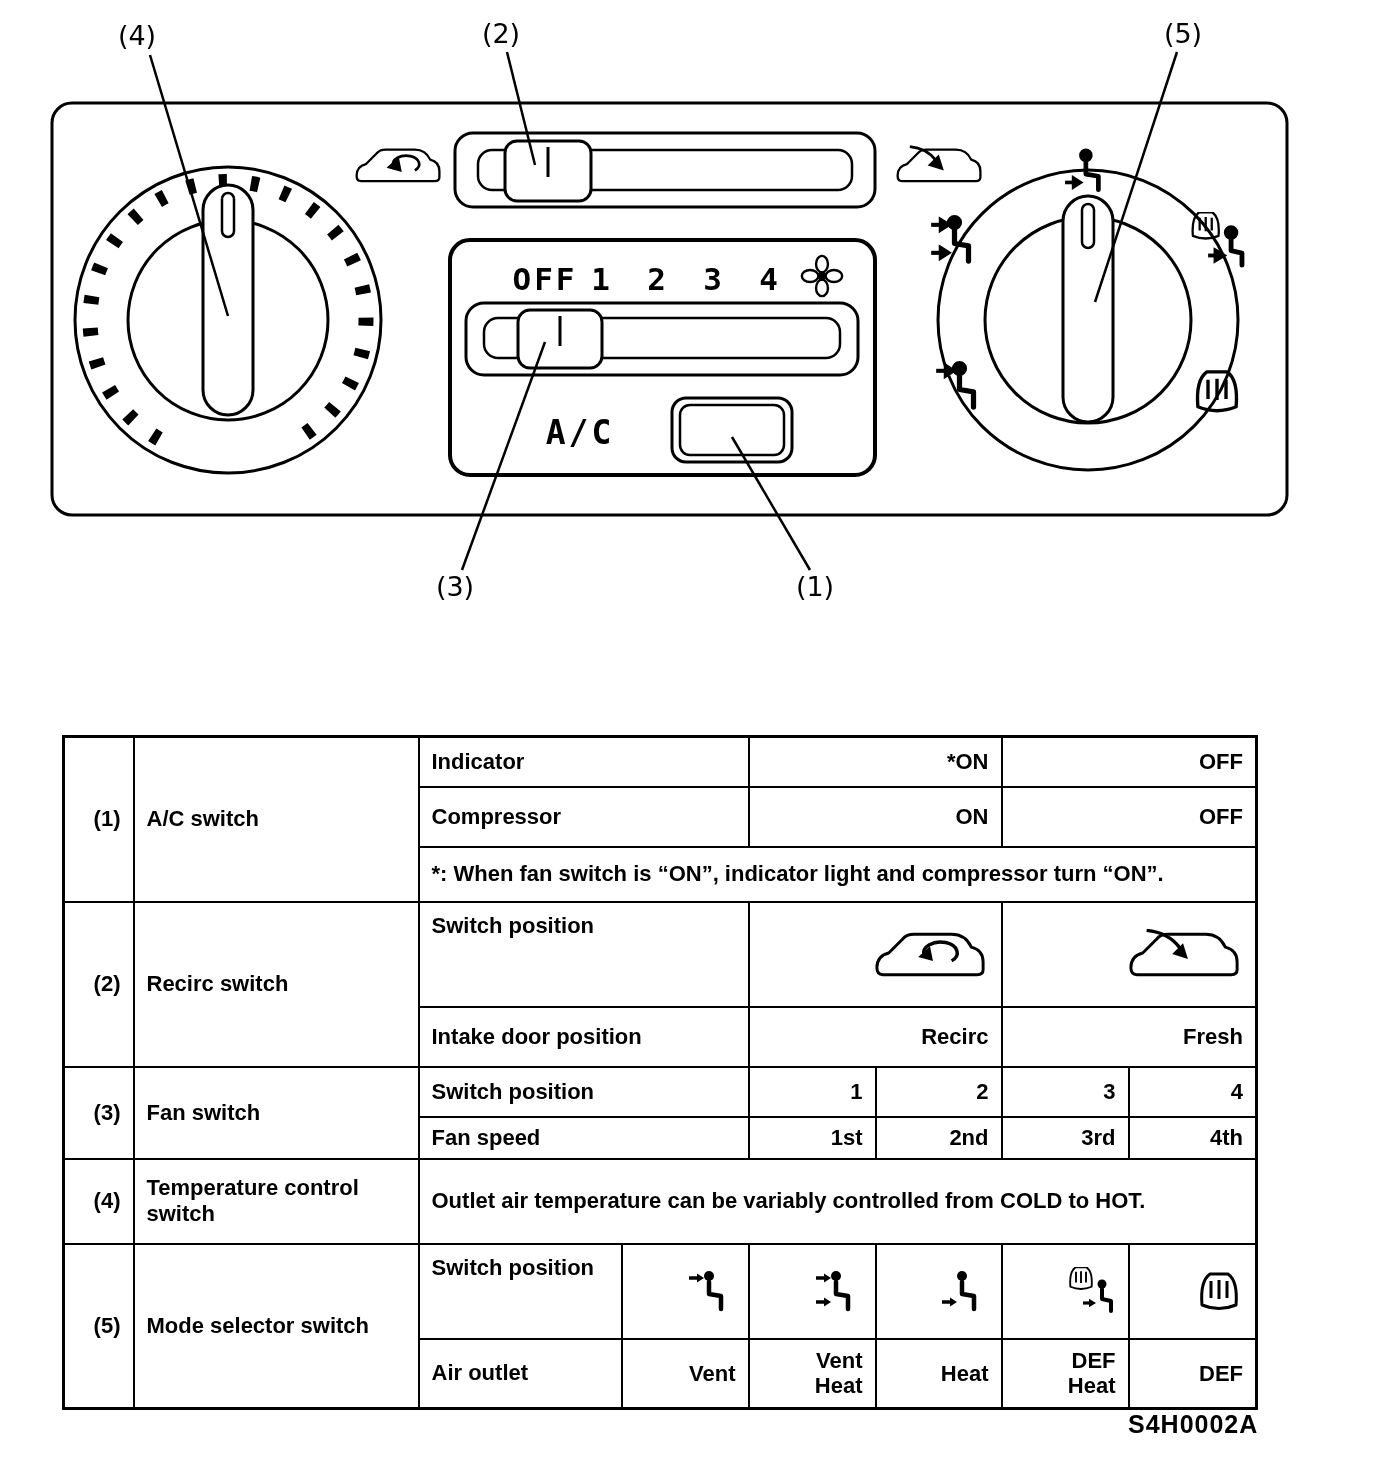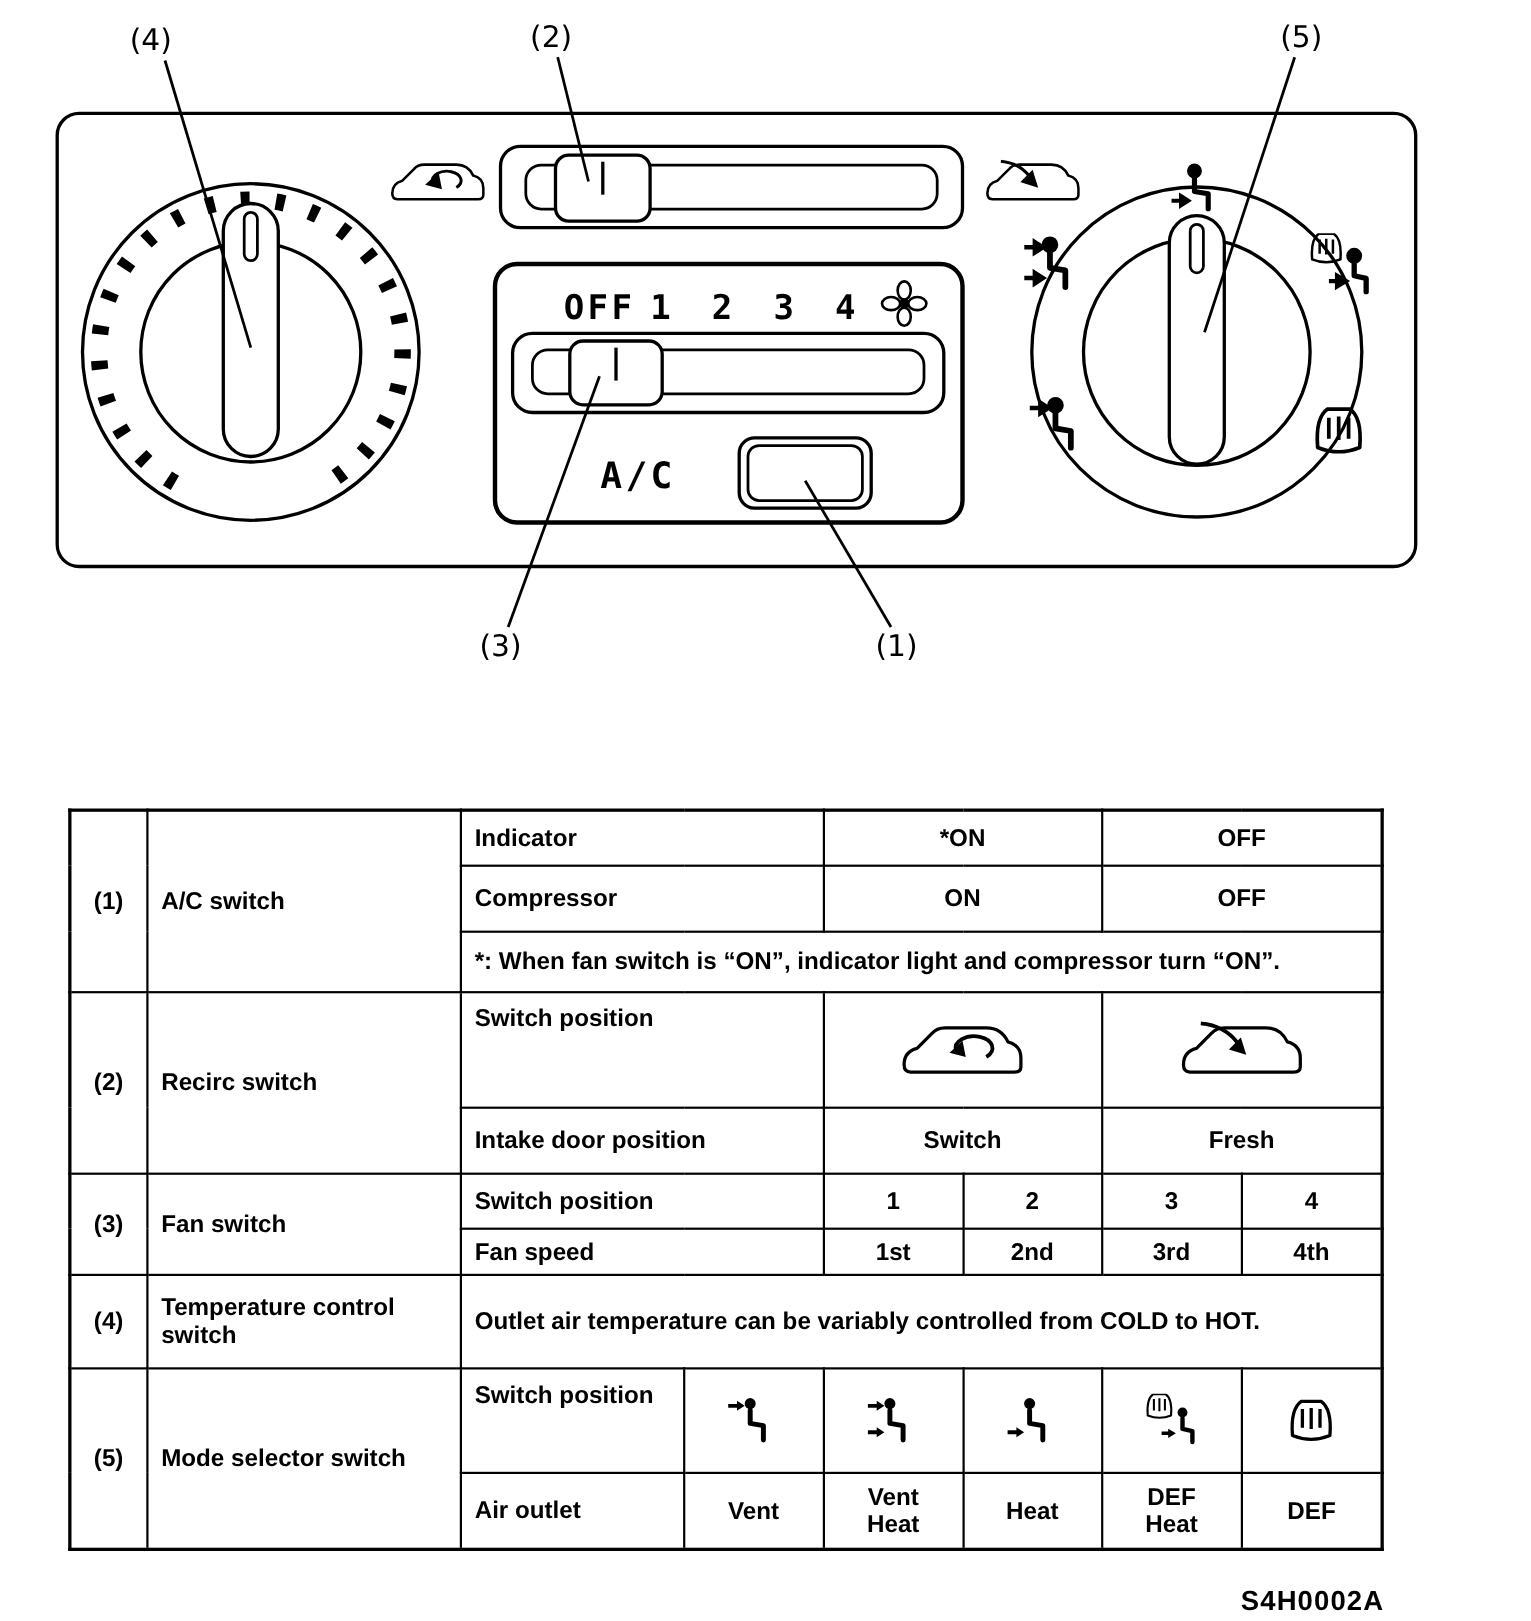--- a/index.html
+++ b/index.html
@@ -15,29 +15,29 @@
   text.scale   { font-family:"DejaVu Sans Mono", monospace; font-size:31px; font-weight:bold; fill:#000; letter-spacing:3px; }
   text.ac      { font-family:"DejaVu Sans Mono", monospace; font-size:33px; font-weight:bold; fill:#000; letter-spacing:3px; }
 
   
   .spec-wrap { position:absolute; left:62px; top:735px; }
   table.spec { border-collapse:collapse; table-layout:fixed; width:1193px; border:3px solid #000; background:#fff; }
   table.spec td {
     border:2px solid #000; font-size:22px; font-weight:bold;
     vertical-align:middle; padding:4px 8px; color:#000;
   }
-  table.spec td.c   { text-align:center; padding:4px 12px; }
+  table.spec td.c   { text-align:right; padding:4px 12px; }
   table.spec td.label { text-align:left; padding-left:12px; }
   table.spec td.top { vertical-align:top; padding-top:10px; }
   table.spec td.pre { white-space:pre-line; line-height:1.15; }
   .icon-cell svg { vertical-align:middle; }
 
   .figure-code {
     position:absolute; left:1128px; top:1410px;
-    font-size:25px; font-weight:bold; letter-spacing:1px;margin-top:32px;
+    font-size:25px; font-weight:bold; letter-spacing:1px;
   }
 </style>
 </head>
 <body>
 
 <div class="page">
 
   <svg class="diagram" width="1392" height="640" viewBox="0 0 1392 640" xmlns="http://www.w3.org/2000/svg">
 
     <defs>
@@ -216,21 +216,21 @@
               </svg>
         </td>
         <td colspan="2" class="c icon-cell">
           <svg width="118" height="52" viewBox="0 0 120 52">
                 <use href="#ic-fresh"></use>
               </svg>
         </td>
       </tr>
       <tr style="height:60px">
         <td colspan="2" class="label">Intake door position</td>
-        <td colspan="2" class="c">Switch</td>
+        <td colspan="2" class="c">Recirc</td>
         <td colspan="2" class="c">Fresh</td>
       </tr>
 
       <tr style="height:50px">
         <td rowspan="2" class="c">(3)</td>
         <td rowspan="2" class="label">Fan switch</td>
         <td colspan="2" class="label">Switch position</td>
         <td class="c">1</td>
         <td class="c">2</td>
         <td class="c">3</td>

